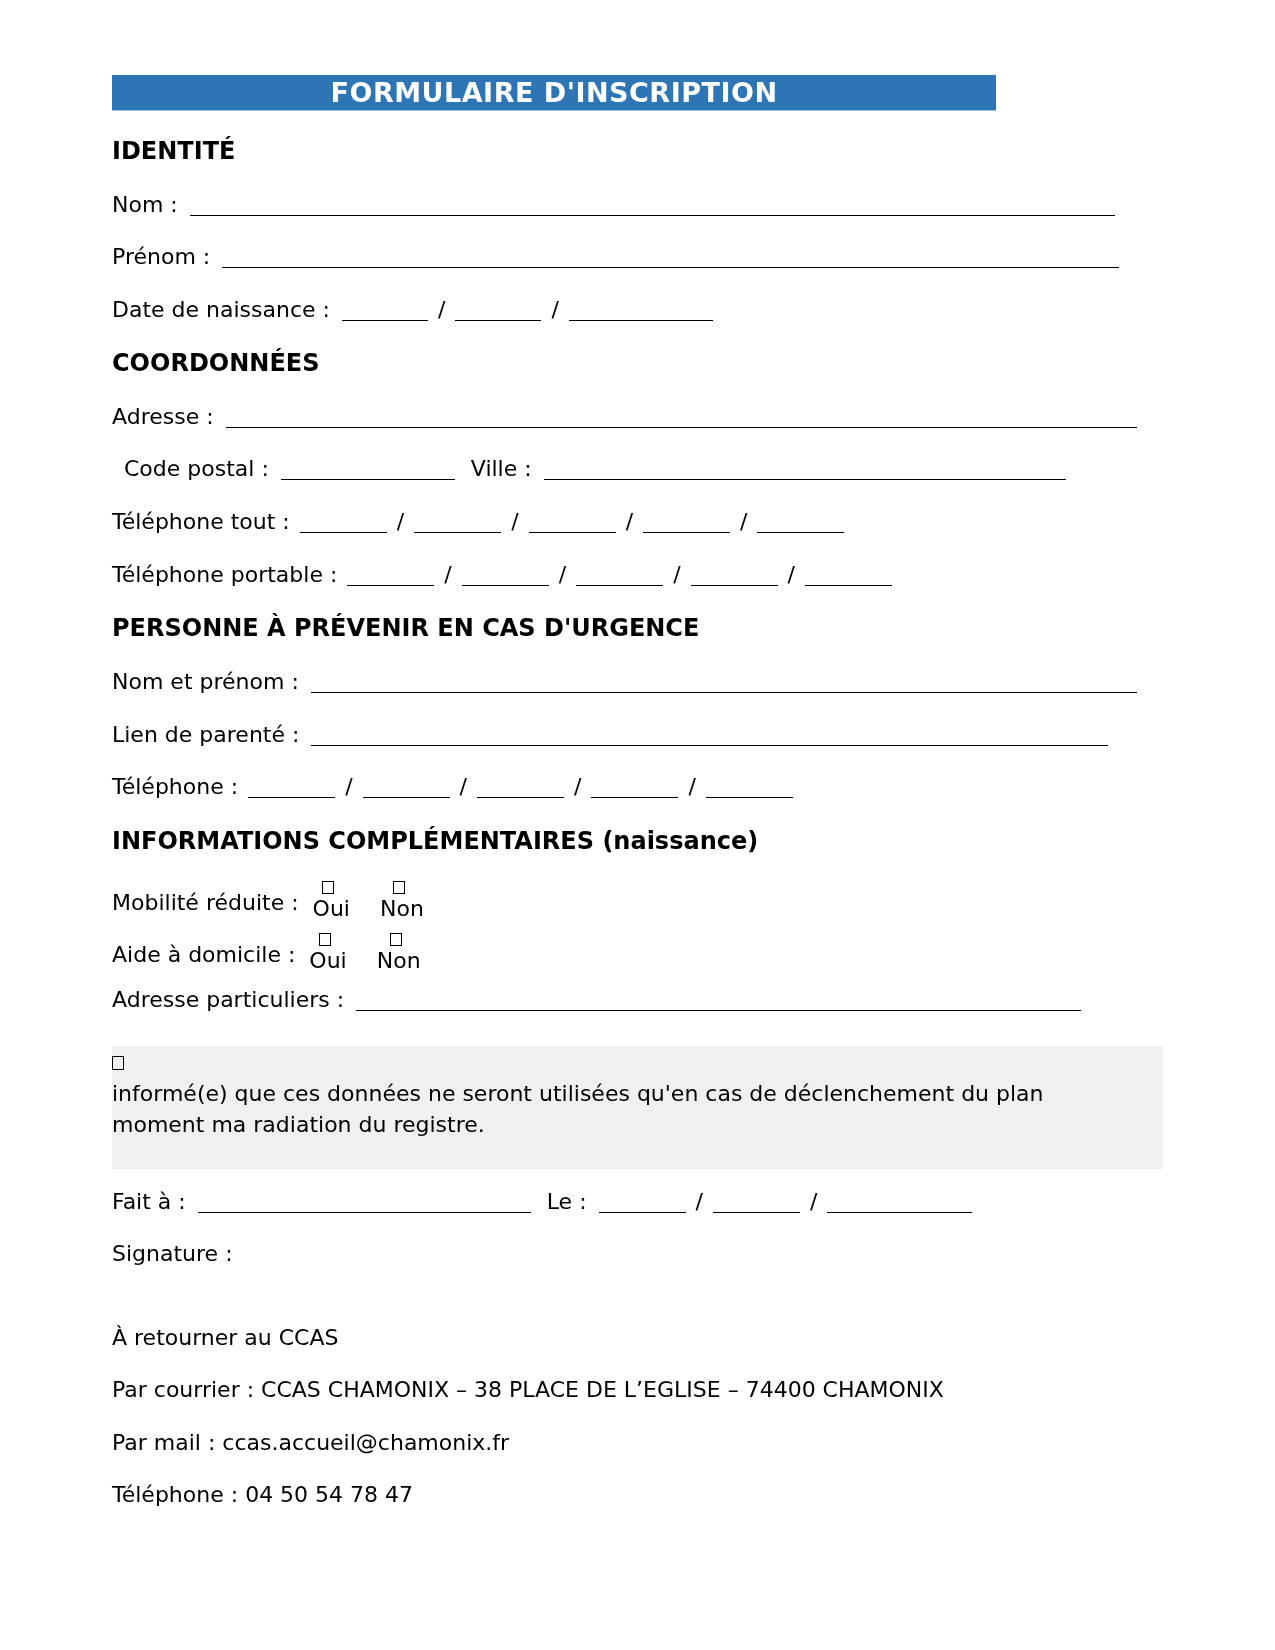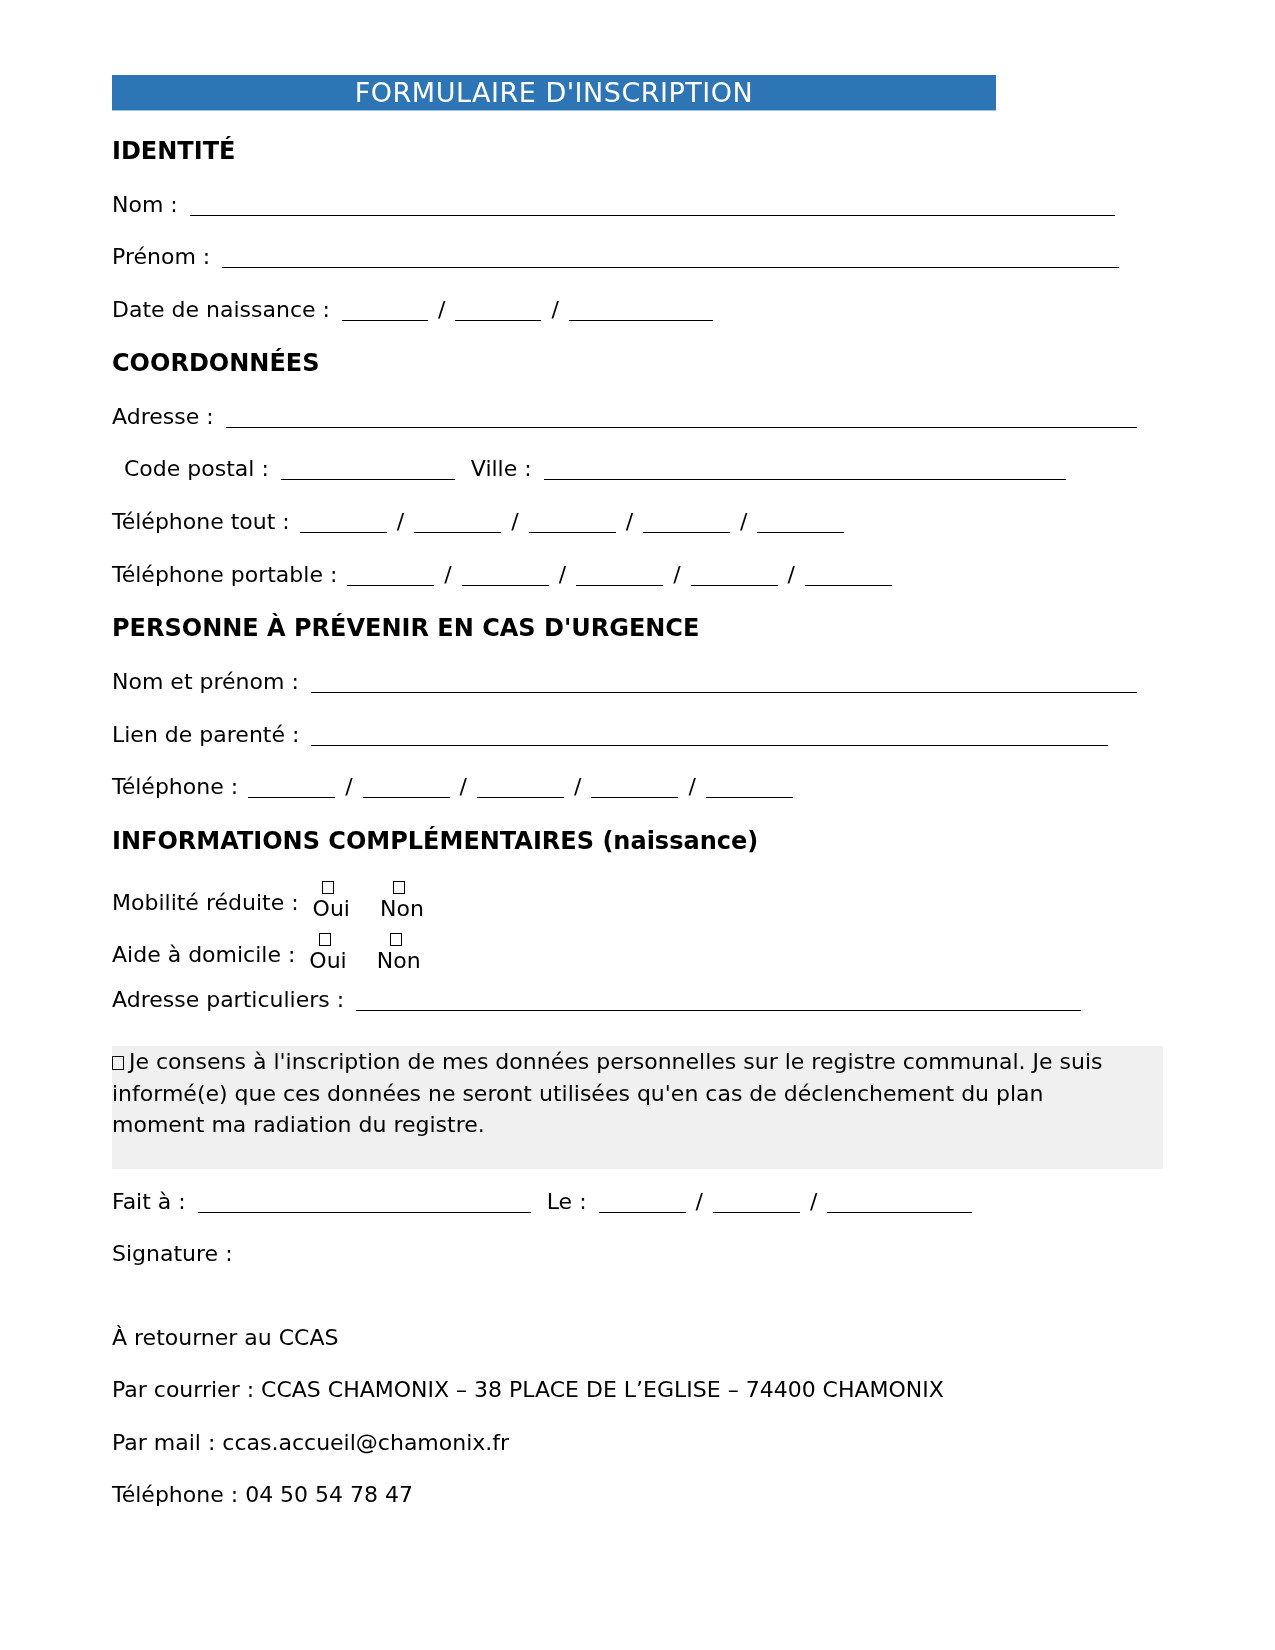--- a/index.html
+++ b/index.html
@@ -1,21 +1,21 @@
 <!DOCTYPE html>
 <html><head>
 <meta charset="utf-8">
 <style>
   html, body { margin: 0; padding: 0; background: #ffffff; }
   body { width: 1275px; height: 1650px; position: relative; overflow: hidden;
          font-family: "DejaVu Sans", sans-serif; color: #000; }
   .abs { position: absolute; }
   .title-bar { left: 112px; top: 75px; width: 884px; height: 35px; background: #2e75b6;
                border-bottom: 1px solid #9dc3e6; color: #fff; text-align: center;
-               font-weight: normal; font-size: 27px; line-height: 35px; letter-spacing: 0.5px; }
+               font-weight: bold; font-size: 27px; line-height: 35px; letter-spacing: 0.5px; }
   .section { left: 112px; font-weight: bold; font-size: 24px; line-height: 30px; }
   .row { left: 112px; font-size: 22px; line-height: 30px; white-space: nowrap; display: flex; align-items: flex-end; }
   .line { display: inline-block; border-bottom: 1.5px solid #000; height: 22px; margin-bottom: 4px; }
   .sep { margin: 0 10px; }
   .gap { display: inline-block; }
   .cb { display: inline-flex; align-items: center; flex-direction: column; }
   .box { display: inline-block; width: 12px; height: 13px; border: 1.6px solid #000; margin-right: 6px; box-sizing: border-box; }
   .consent { left: 112px; top: 1046px; width: 1051px; height: 123px; background: #f0f0f0;
              font-size: 22px; line-height: 31.5px; box-sizing: border-box; padding-top: 0px; }
   .consent .box { width: 12px; height: 14px; margin-right: 5px; vertical-align: -1px; }
@@ -154,21 +154,21 @@
   </span>
 </div>
 
 <div class="abs row" style="top:985px;">
   <span>Adresse particuliers :</span>
   <span class="gap" style="width:12px"></span>
   <span class="line" style="width:725px"></span>
 </div>
 
 <div class="abs consent">
-  <div><span class="box"></span><span>Je consens à l'inscription de mes données personnelles sur le registre communal. Je suis</span></div>
+  <div><span class="box"></span></div>
   <div>informé(e) que ces données ne seront utilisées qu'en cas de déclenchement du plan</div>
   <div>moment ma radiation du registre.</div>
 </div>
 
 <div class="abs row" style="top:1187px;">
   <span>Fait à :</span>
   <span class="gap" style="width:12px"></span>
   <span class="line" style="width:333px"></span>
   <span class="gap" style="width:16px"></span>
   <span>Le :</span>

